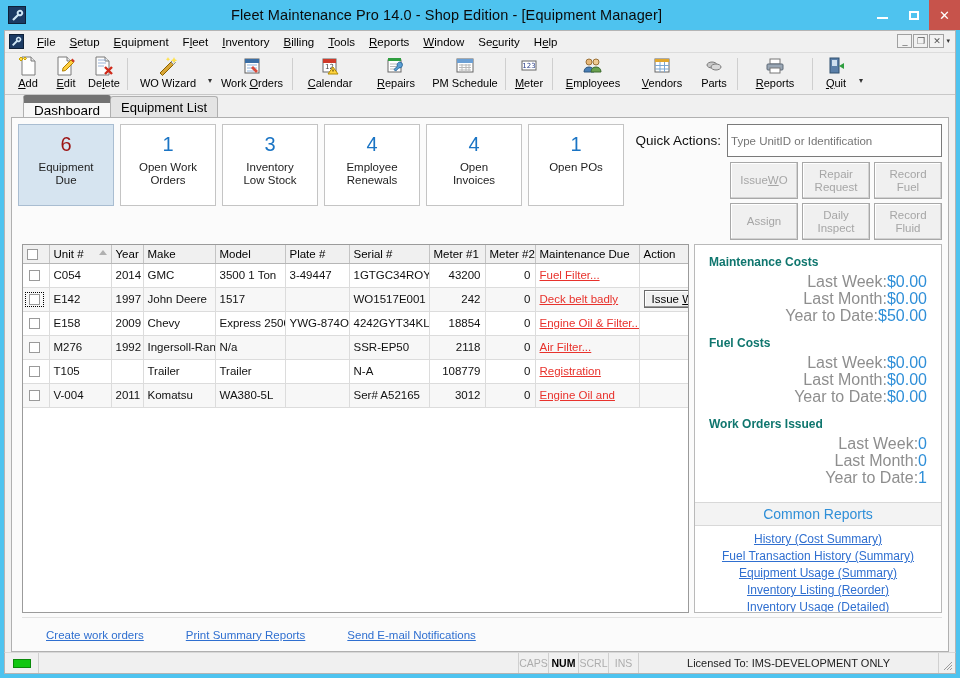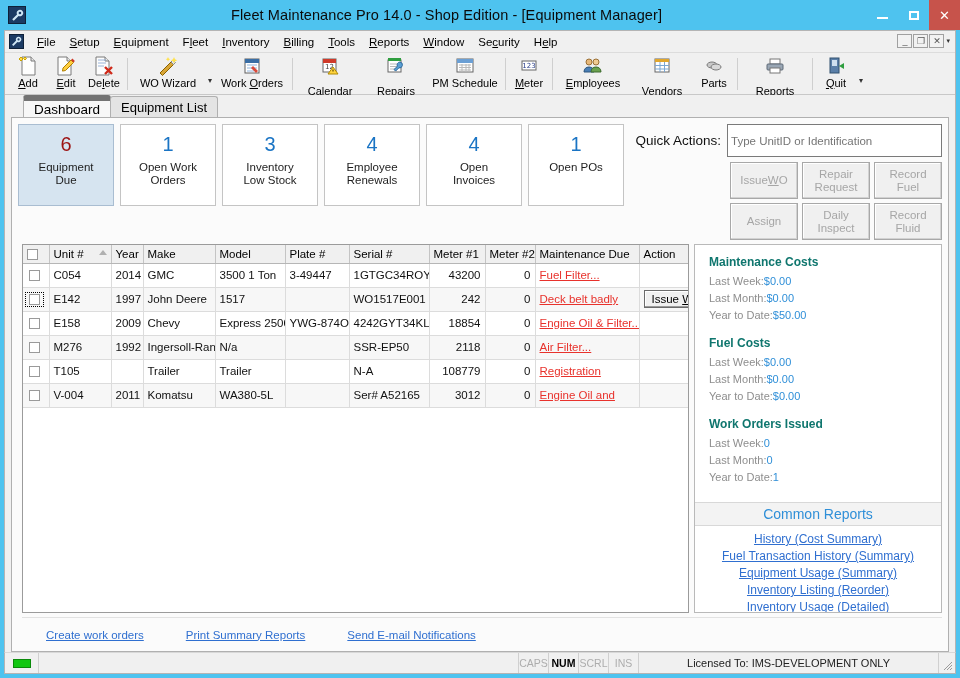--- a/index.html
+++ b/index.html
@@ -112,21 +112,21 @@
     padding: 1px 4px 0 4px;
     border-bottom: 1px solid #c8c8c8;
   }
   .tb {
     width: 38px;
     display: flex; flex-direction: column;
     align-items: center; justify-content: flex-start;
     padding-top: 2px;
     cursor: default;
   }
-  .tb.wide { width: 66px; gap: 8px; }
+  .tb.wide { width: 66px; }
   .tb.xwide { width: 72px; }
   .tb-ico { width: 22px; height: 20px; position: relative; }
   .tb-lbl {
     font-size: 11px; color: #000; margin-top: 1px; white-space: nowrap;
   }
   .tb-sep { width: 1px; background: #cfcfcf; margin: 4px 4px; }
   .tb-drop {
     display:flex;align-items:center;justify-content:center;
     width: 12px; font-size: 8px; color:#333; padding-top:12px;
   }
@@ -147,21 +147,21 @@
     background: #e4e4e4;
     border: 1px solid #b0b0b0;
     border-bottom: none;
     border-radius: 3px 3px 0 0;
     color: #000;
     margin-right: -1px;
   }
   .tab.active {
     background: #f7f7f7;
     height: 22px;
-    border-top: 6px solid #737373;
+    border-top: 8px solid #737373;
     z-index: 3;
     font-size: 13.5px;
   }
 
   
   .page {
     flex: 1 1 auto;
     margin: 0 6px 0 6px;
     border: 1px solid #b0b0b0;
     background: #fbfbfb;
@@ -323,22 +323,22 @@
     border-bottom: 1px solid #d8d8d8;
     display: flex; align-items: center; justify-content: center;
     font-size: 14.5px; color: #333;
   }
   .stats-body { padding: 10px 14px 4px 14px; flex: 1 1 auto; }
   .sgroup { margin-bottom: 12px; }
   .sgroup-title {
     font-size: 12px; font-weight: bold; color: #0f766e; margin-bottom: 4px;
   }
   .srow {
-    display: flex; justify-content: flex-start;
-    font-size: 11px; line-height: 17px;
+    display: flex; justify-content: flex-end;
+    font-size: 16px; line-height: 17px;
   }
   .srow .k { color: #8e8e8e; }
   .srow .v { color: #2f8fd8; }
 
   .reports-hdr {
     height: 24px; flex: 0 0 24px;
     background: #f3f3f3;
     border-top: 1px solid #d8d8d8;
     border-bottom: 1px solid #d8d8d8;
     display: flex; align-items: center; justify-content: center;

